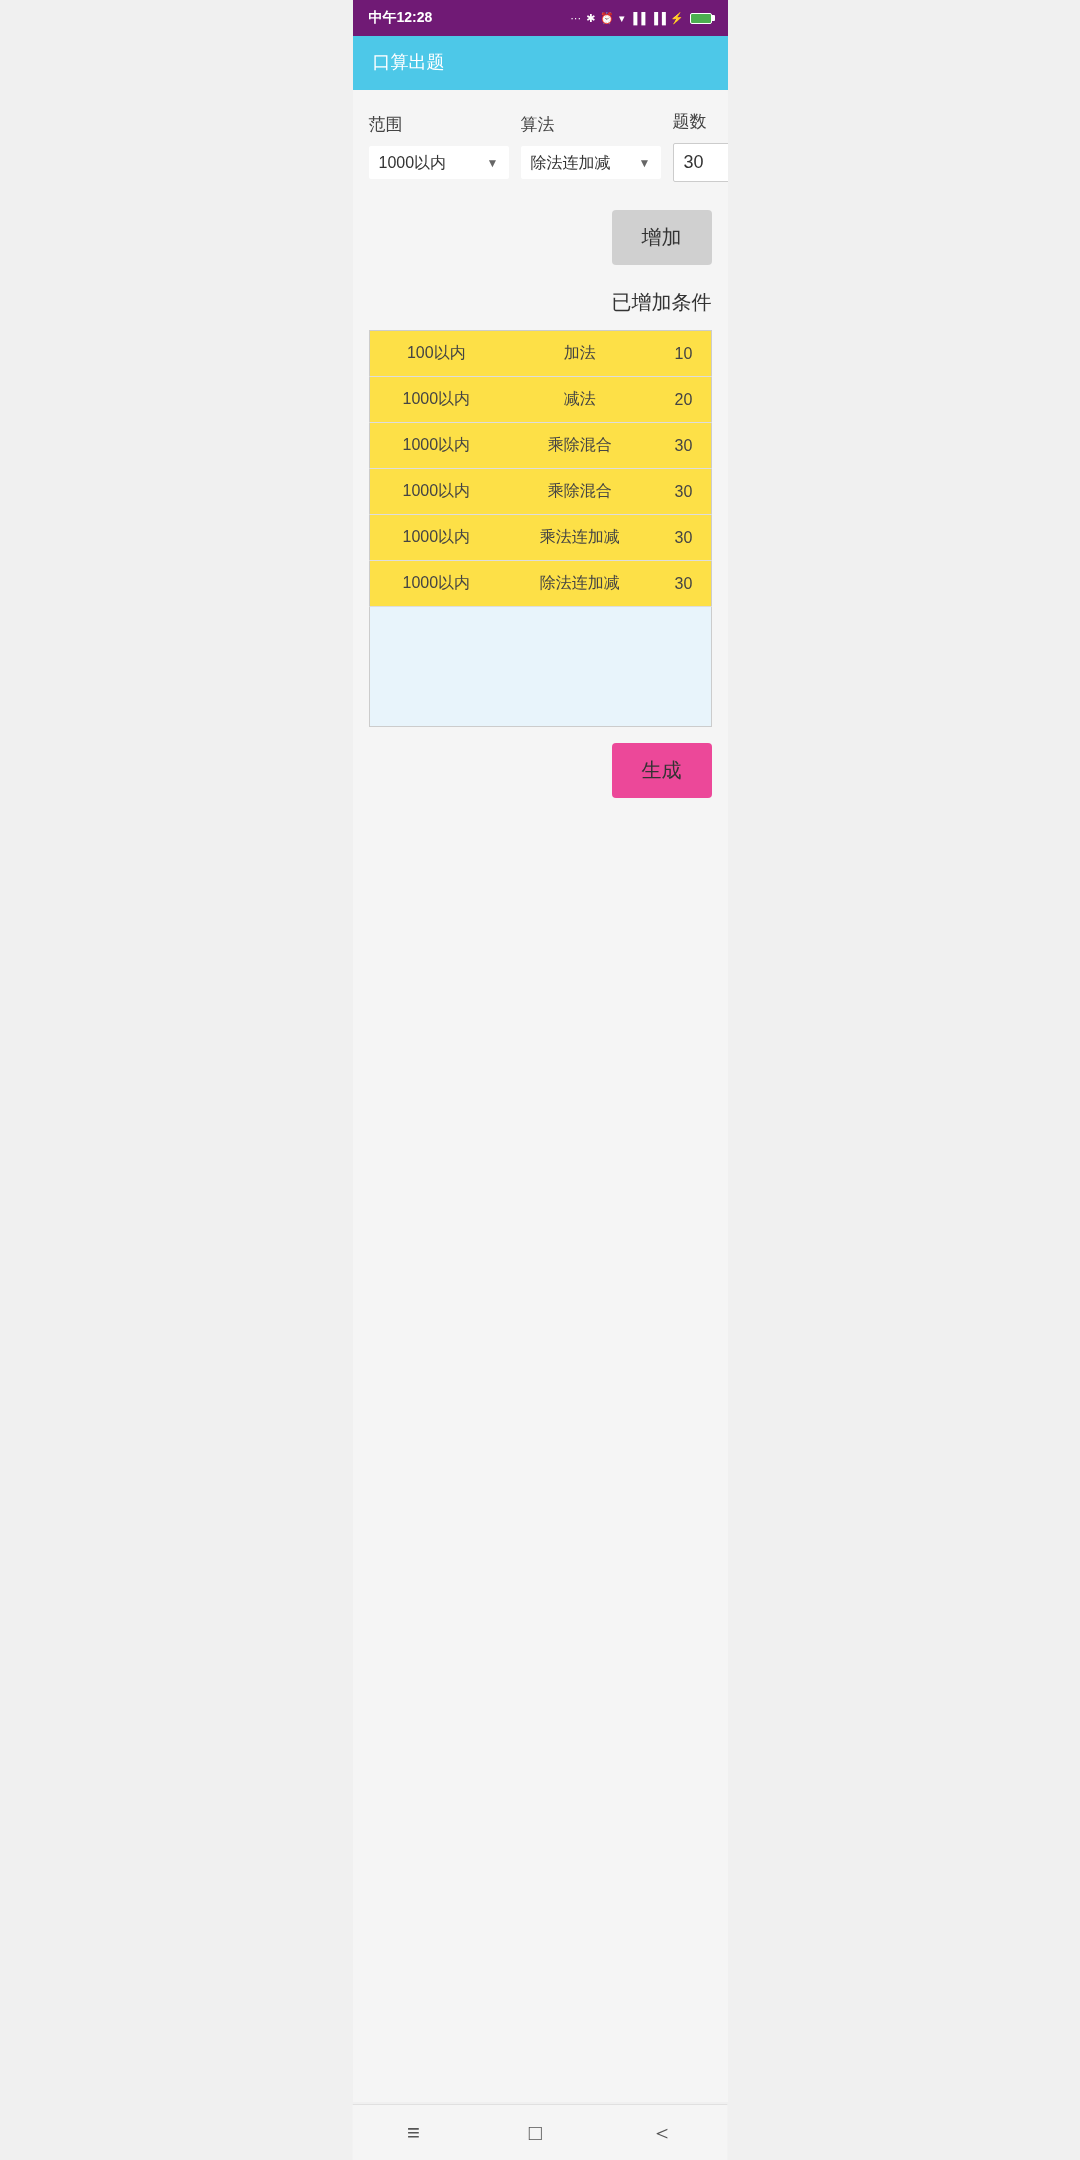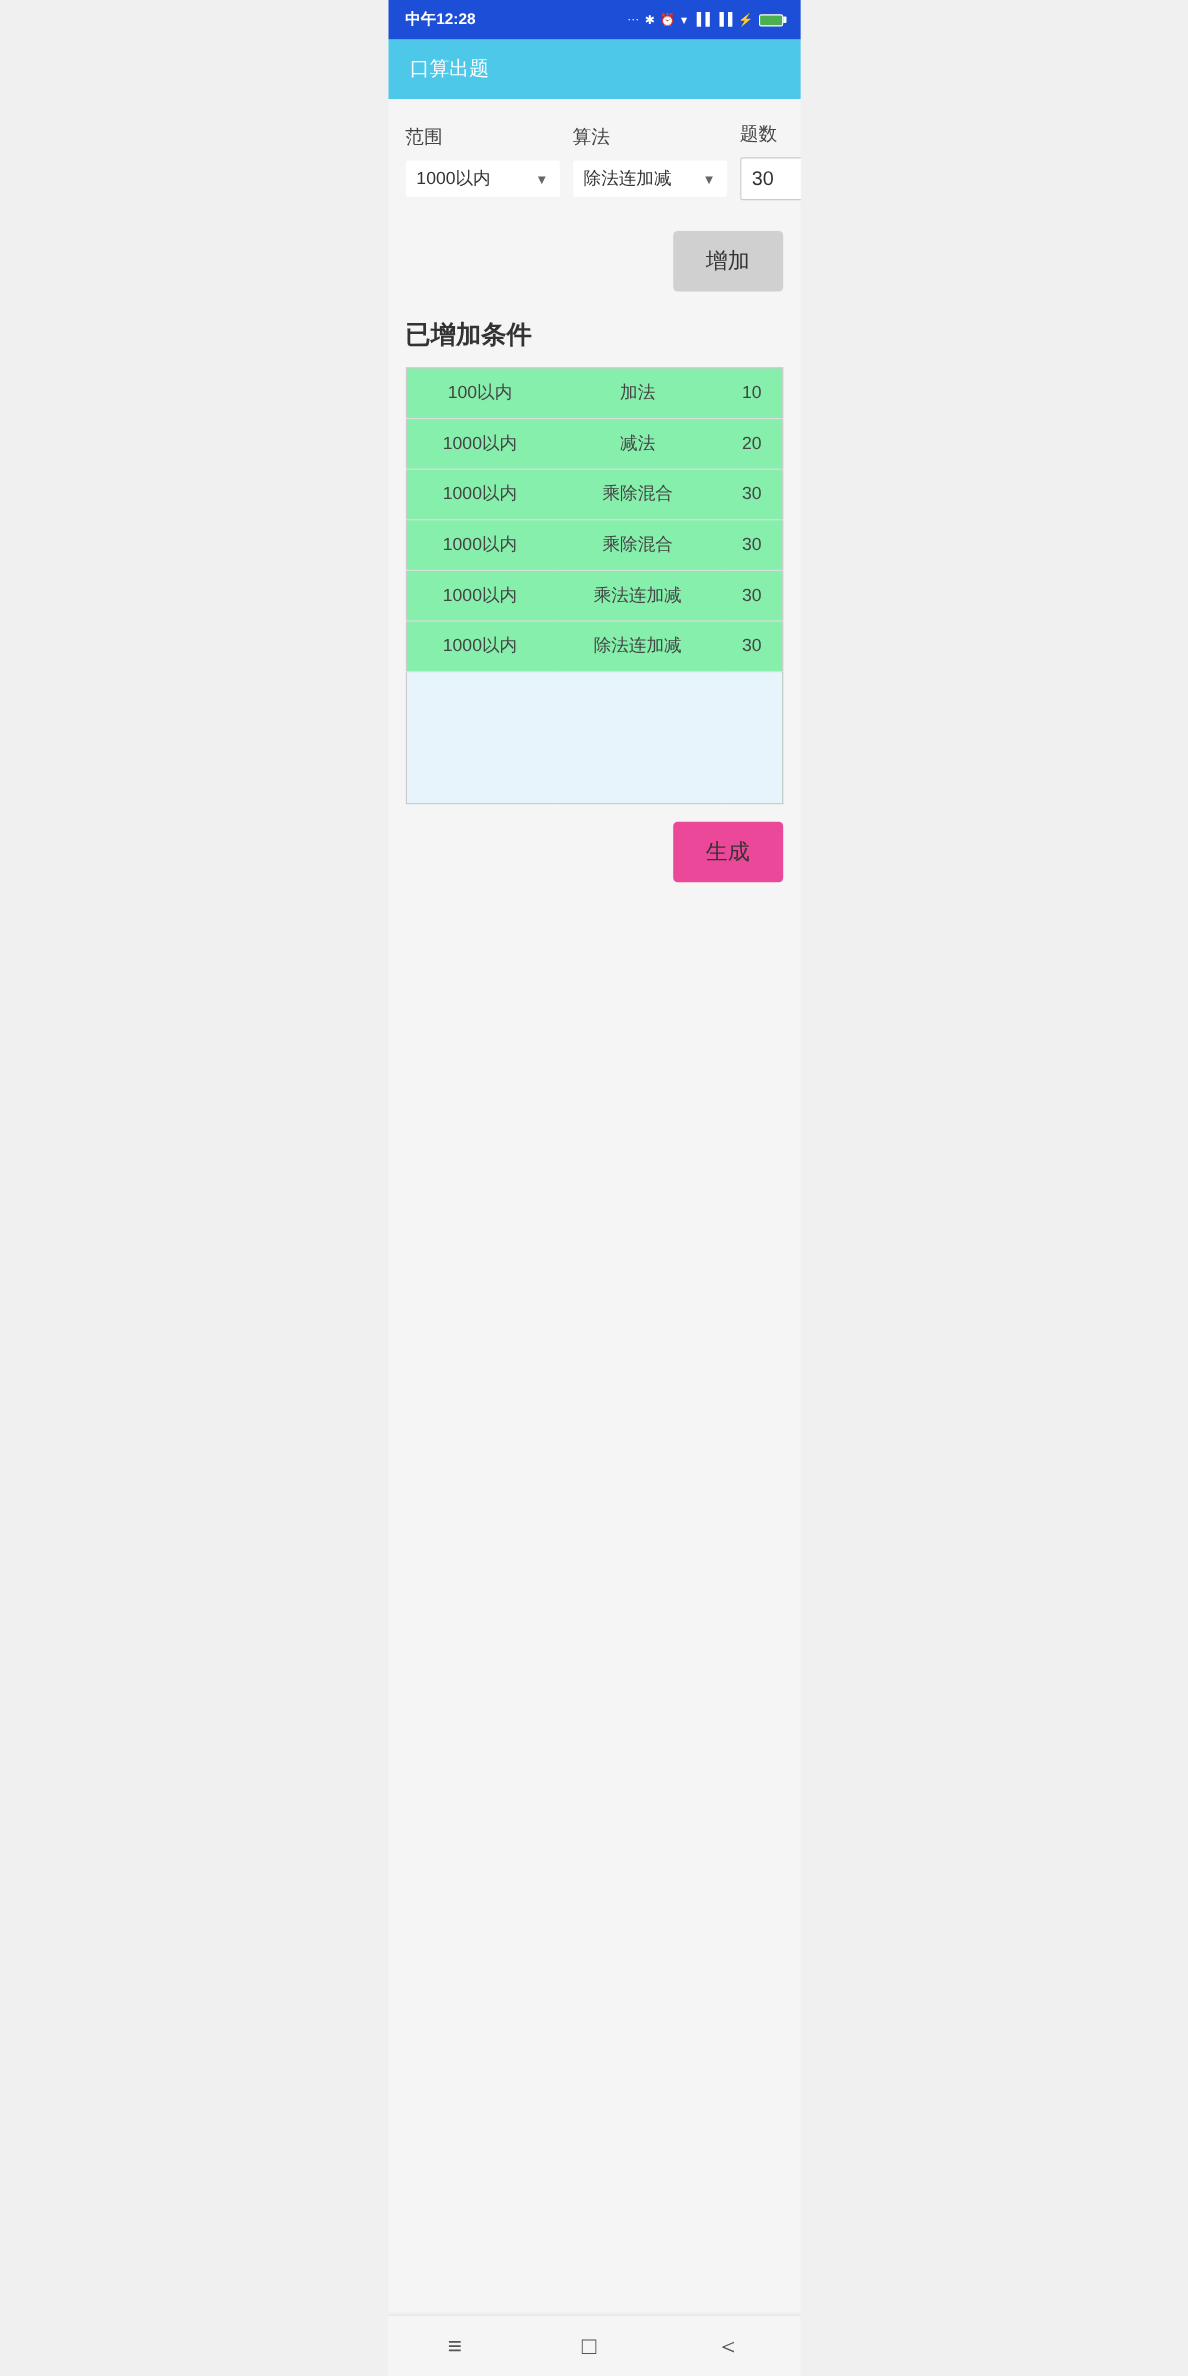--- a/index.html
+++ b/index.html
@@ -13,21 +13,21 @@
       font-family: "PingFang SC", "Microsoft YaHei", sans-serif;
       background: #f0f0f0;
       width: 375px;
       margin: 0 auto;
       min-height: 100vh;
       position: relative;
     }
 
     
     .status-bar {
-      background: #1d4ed8;
+      background: #701a75;
       color: white;
       display: flex;
       justify-content: space-between;
       align-items: center;
       padding: 6px 16px;
       height: 36px;
       font-size: 14px;
       font-weight: 500;
     }
 
@@ -173,31 +173,32 @@
       font-size: 20px;
       color: #333;
       cursor: pointer;
       font-family: inherit;
       min-width: 100px;
       margin-top: 12px;
     }
 
     
     .section-title {
-      font-size: 23px;
+      font-size: 20px;
       color: #333;
       margin-bottom: 14px;
-      font-weight: 700;
+      font-weight: 400;
+      text-align: right;
     }
 
     
     .conditions-table {
       width: 100%;
       border-collapse: collapse;
-      background: #86efac;
+      background: #fde047;
       border: 1.5px solid #ccc;
     }
 
     .conditions-table td {
       padding: 12px 8px;
       text-align: center;
       font-size: 16px;
       color: #444;
       border-bottom: 1px solid #ddd;
     }

